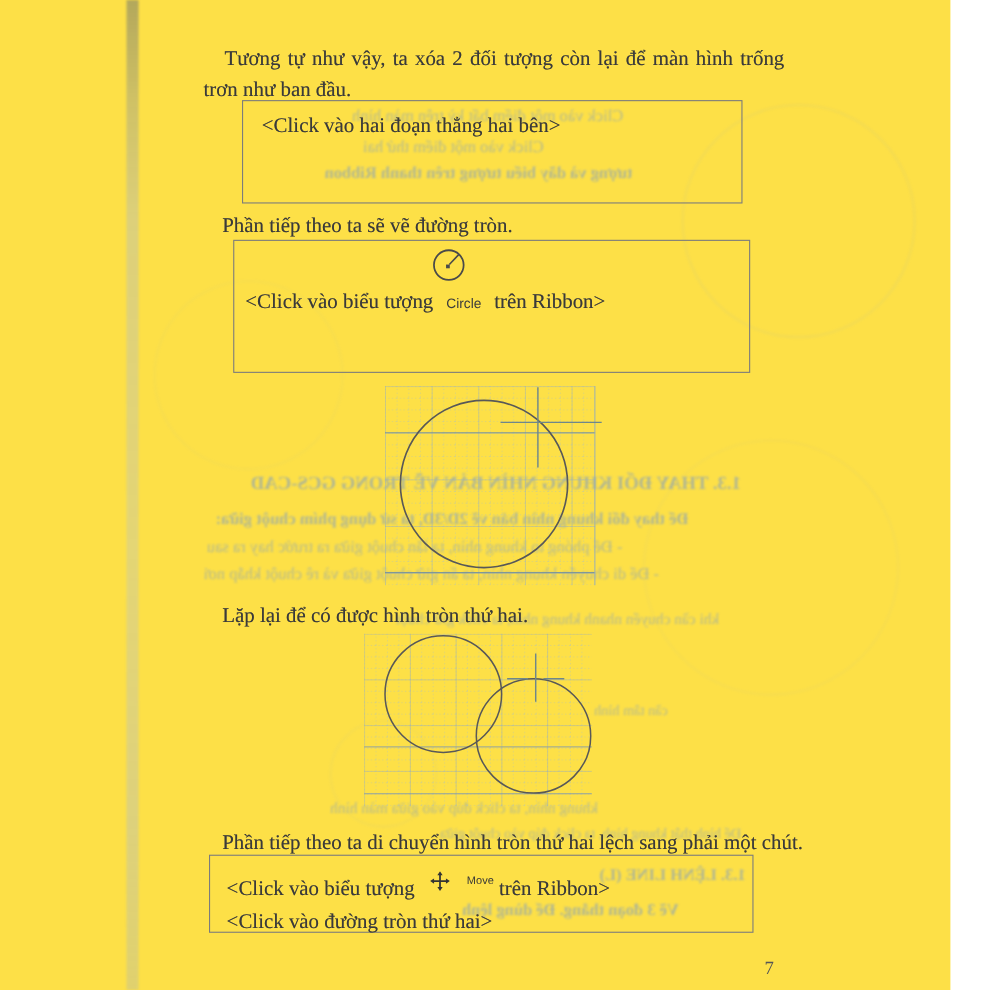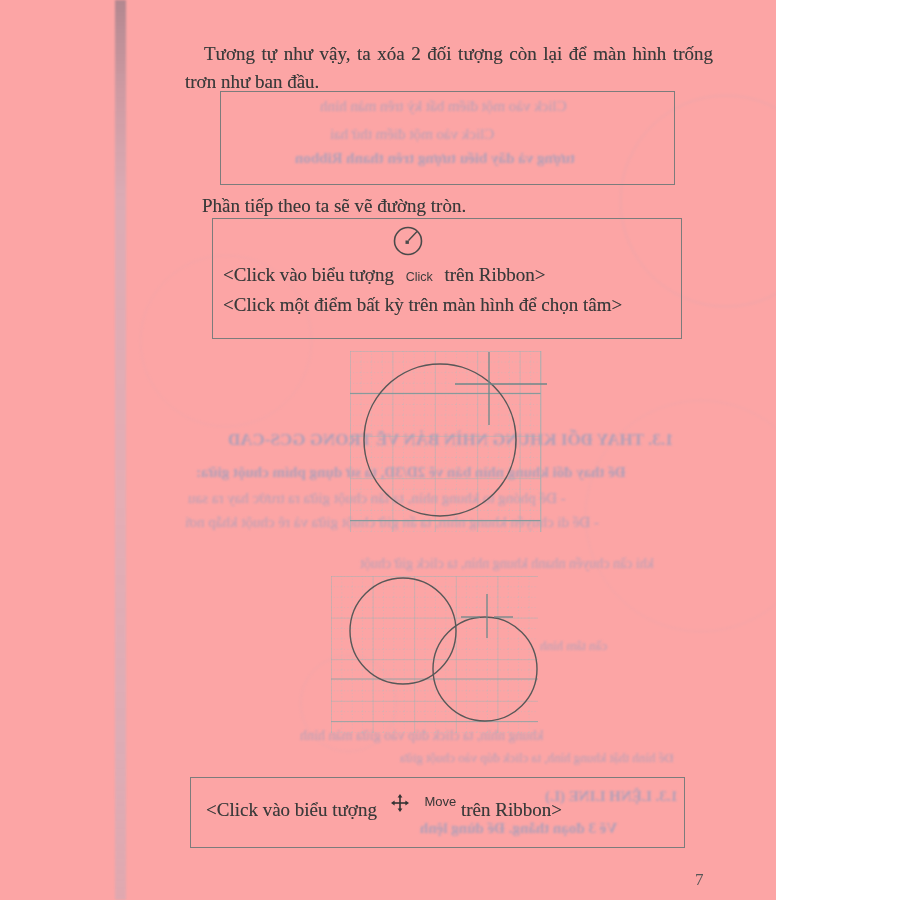--- a/index.html
+++ b/index.html
@@ -1,18 +1,18 @@
 <!DOCTYPE html>
 <html><head>
 <meta charset="utf-8">
 <style>
   html,body{margin:0;padding:0;background:#ffffff;}
   .page{
-    position:relative;width:776px;height:900px;overflow:hidden;
-    background:#fca5a5;
+    position:relative;width:864px;height:900px;overflow:hidden;
+    background:#fde047;
     font-family:"Liberation Serif","DejaVu Serif",serif;
     color:#3a3a3a;
     text-decoration:underline;
   }
   
   .spine-band{position:absolute;left:115px;top:0;width:11px;height:900px;
     background:linear-gradient(180deg,rgba(90,100,118,0.45) 0px,rgba(120,135,158,0.35) 90px,rgba(168,183,207,0.38) 200px,rgba(178,192,214,0.32) 500px,rgba(170,186,210,0.38) 750px,rgba(160,176,200,0.30) 900px);
     filter:blur(1.2px);}
   .para{position:absolute;font-size:19px;line-height:28px;margin:0;
     text-shadow:0 0 0.5px rgba(70,70,70,0.55);}
@@ -27,21 +27,21 @@
   .box2 .lines{margin-top:42px;}
   .box2 .iline{line-height:28px;}
   .box3{left:190px;top:777px;width:495px;height:71px;padding:9px 0 0 15px;box-sizing:border-box;}
   .box3 .iline{line-height:30px;}
   .icon{display:inline-block;vertical-align:middle;}
   .eraser{margin:0 8px 4px 8px;}
   .circle-tool{position:absolute;left:178px;top:5px;}
   .tool-label{font-family:"Liberation Sans","DejaVu Sans",sans-serif;font-size:12.5px;
     color:#3c3c3c;margin:0 7px;text-shadow:none;}
   .move-wrap{display:inline-block;vertical-align:4px;margin:0 6px 0 9px;}
-  .move-label{font-family:"Liberation Sans","DejaVu Sans",sans-serif;font-size:13px;
+  .move-label{font-family:"Liberation Sans","DejaVu Sans",sans-serif;font-size:10px;
     color:#363636;vertical-align:10px;margin-left:5px;text-shadow:none;}
   .fig{position:absolute;}
   .page-num{position:absolute;left:695px;top:870px;font-size:17px;color:#565656;}
   
   .ghost{position:absolute;font-family:"Liberation Serif",serif;color:#7d9bc4;
     white-space:nowrap;transform:scaleX(-1);filter:blur(1.1px);opacity:0.55;}
   .ghost.b{font-weight:bold;opacity:0.6;}
   .garc{position:absolute;border:1.5px solid rgba(135,165,205,0.5);border-radius:50%;
     filter:blur(1.6px);opacity:0.35;}
 </style>
@@ -67,39 +67,39 @@
   <span class="ghost" style="left:360px;top:556px;font-size:14px;">khi cần chuyển nhanh khung nhìn, ta click giữ chuột</span>
   <span class="ghost" style="left:300px;top:728px;font-size:14px;">khung nhìn, ta click đúp vào giữa màn hình</span>
   <span class="ghost" style="left:400px;top:750px;font-size:13px;">Để hình thật khung hình, ta click đúp vào chuột giữa</span>
   <span class="ghost b" style="left:545px;top:788px;font-size:15px;">1.3. LỆNH LINE (L)</span>
   <span class="ghost b" style="left:420px;top:820px;font-size:15px;">Vẽ 3 đoạn thẳng. Để dùng lệnh</span>
   <span class="ghost" style="left:540px;top:638px;font-size:13px;">cần tâm hình</span>
 
   <p class="para p1">Tương tự như vậy, ta xóa 2 đối tượng còn lại để màn hình trống trơn như ban đầu.</p>
 
   <div class="ibox box1">
+    <div class="iline">&lt;Click vào hai đoạn thẳng hai bên&gt;</div>
   </div>
 
   <p class="para single" style="left:202px;top:192px;">Phần tiếp theo ta sẽ vẽ đường tròn.</p>
 
   <div class="ibox box2" style="position:absolute;">
     <span class="icon circle-tool">
       <svg width="34" height="34" viewBox="0 0 34 34">
         <circle cx="17" cy="17" r="13.5" fill="none" stroke="#4a4a4a" stroke-width="1.6"></circle>
         <rect x="14.5" y="16.5" width="3.4" height="3.4" fill="#4a4a4a"></rect>
         <line x1="17.5" y1="16.5" x2="26" y2="7.5" stroke="#4a4a4a" stroke-width="1.4"></line>
       </svg>
     </span>
     <div class="lines">
       <div class="iline">
         <span>&lt;Click vào biểu tượng</span>
-        <span class="tool-label">Click</span>
+        <span class="tool-label">Circle</span>
         <span>trên Ribbon&gt;</span>
       </div>
-      <div class="iline">&lt;Click một điểm bất kỳ trên màn hình để chọn tâm&gt;</div>
     </div>
   </div>
 
   <svg class="fig" style="left:350px;top:351px;" width="202" height="184" viewBox="0 0 202 184">
     <defs>
       <pattern id="gmin1" width="10.6" height="10.6" patternUnits="userSpaceOnUse">
         <path d="M 10.6 0 L 0 0 0 10.6" fill="none" stroke="#aabec0" stroke-width="0.8" stroke-dasharray="1 2.3"></path>
       </pattern>
       <pattern id="gmaj1" width="42.4" height="42.4" patternUnits="userSpaceOnUse">
         <path d="M 42.4 0 L 0 0 0 42.4" fill="none" stroke="#9bafb1" stroke-width="0.8"></path>
@@ -110,20 +110,21 @@
     <line x1="0" y1="42.4" x2="191" y2="42.4" stroke="#7f9799" stroke-width="1"></line>
     <line x1="0" y1="169.6" x2="191" y2="169.6" stroke="#7f9799" stroke-width="1"></line>
     <line x1="190.8" y1="0" x2="190.8" y2="181" stroke="#9bafb1" stroke-width="0.9"></line>
     <circle cx="90" cy="89" r="76" fill="none" stroke="#585858" stroke-width="1.5"></circle>
     <g>
       <line x1="139" y1="1" x2="139" y2="74" stroke="#6f8789" stroke-width="1.3"></line>
       <line x1="105" y1="33" x2="197" y2="33" stroke="#6f8789" stroke-width="1.3"></line>
     </g>
   </svg>
 
+  <p class="para single" style="left:202px;top:546px;">Lặp lại để có được hình tròn thứ hai.</p>
 
   <svg class="fig" style="left:331px;top:576px;" width="214" height="162" viewBox="0 0 214 162">
     <defs>
       <pattern id="gmin2" width="10.4" height="10.4" patternUnits="userSpaceOnUse">
         <path d="M 10.4 0 L 0 0 0 10.4" fill="none" stroke="#aabec0" stroke-width="0.8" stroke-dasharray="1 2.3"></path>
       </pattern>
       <pattern id="gmaj2" width="41.6" height="41.6" patternUnits="userSpaceOnUse">
         <path d="M 41.6 0 L 0 0 0 41.6" fill="none" stroke="#9bafb1" stroke-width="0.8"></path>
       </pattern>
     </defs>
@@ -133,34 +134,36 @@
     <line x1="0" y1="145.6" x2="207" y2="145.6" stroke="#8ea1a3" stroke-width="0.9"></line>
     <circle cx="72" cy="55" r="53" fill="none" stroke="#585858" stroke-width="1.4"></circle>
     <circle cx="154" cy="93" r="52" fill="none" stroke="#585858" stroke-width="1.4"></circle>
     <g>
       <line x1="156" y1="18" x2="156" y2="62" stroke="#6f8789" stroke-width="1.3"></line>
       <line x1="130" y1="41" x2="149" y2="41" stroke="#6f8789" stroke-width="1.3"></line>
       <line x1="163" y1="41" x2="182" y2="41" stroke="#6f8789" stroke-width="1.3"></line>
     </g>
   </svg>
 
+  <p class="para single" style="left:202px;top:753px;">Phần tiếp theo ta di chuyển hình tròn thứ hai lệch sang phải một chút.</p>
 
   <div class="ibox box3">
     <div class="iline">
       <span>&lt;Click vào biểu tượng</span>
       <span class="icon move-wrap">
         <svg width="18" height="18" viewBox="0 0 18 18">
           <line x1="9" y1="3" x2="9" y2="15" stroke="#333" stroke-width="1.6"></line>
           <line x1="3" y1="9" x2="15" y2="9" stroke="#333" stroke-width="1.6"></line>
           <path d="M9 0 L6.6 3.6 L11.4 3.6 Z" fill="#333"></path>
           <path d="M9 18 L6.6 14.4 L11.4 14.4 Z" fill="#333"></path>
           <path d="M0 9 L3.6 6.6 L3.6 11.4 Z" fill="#333"></path>
           <path d="M18 9 L14.4 6.6 L14.4 11.4 Z" fill="#333"></path>
         </svg>
       </span>
       <span class="move-label">Move</span>
       <span>trên Ribbon&gt;</span>
     </div>
+    <div class="iline">&lt;Click vào đường tròn thứ hai&gt;</div>
   </div>
 
   <div class="page-num">7</div>
 
 </div>
 
 </body></html>

